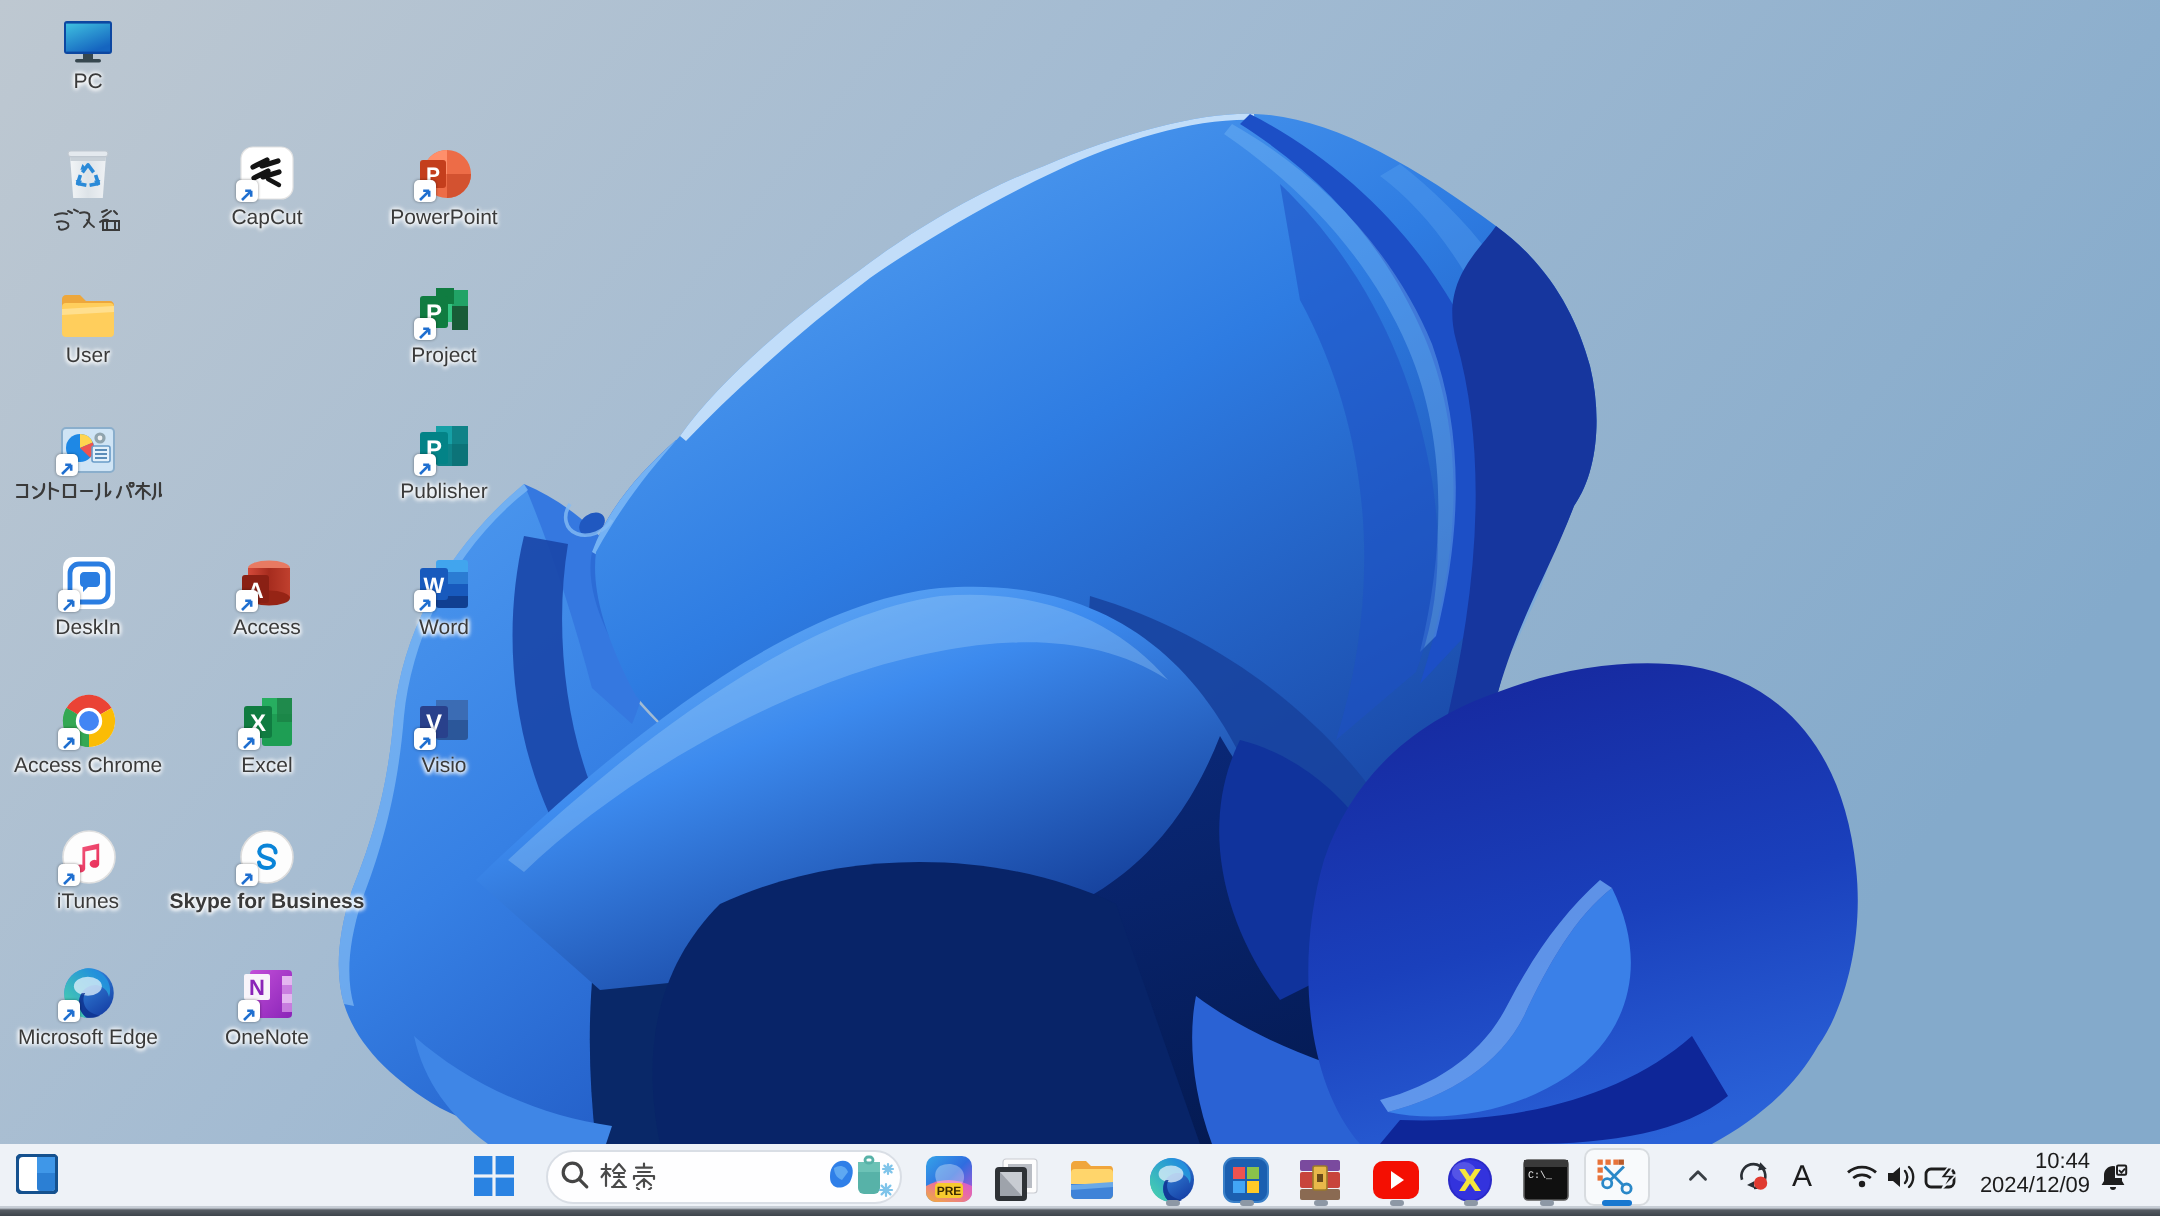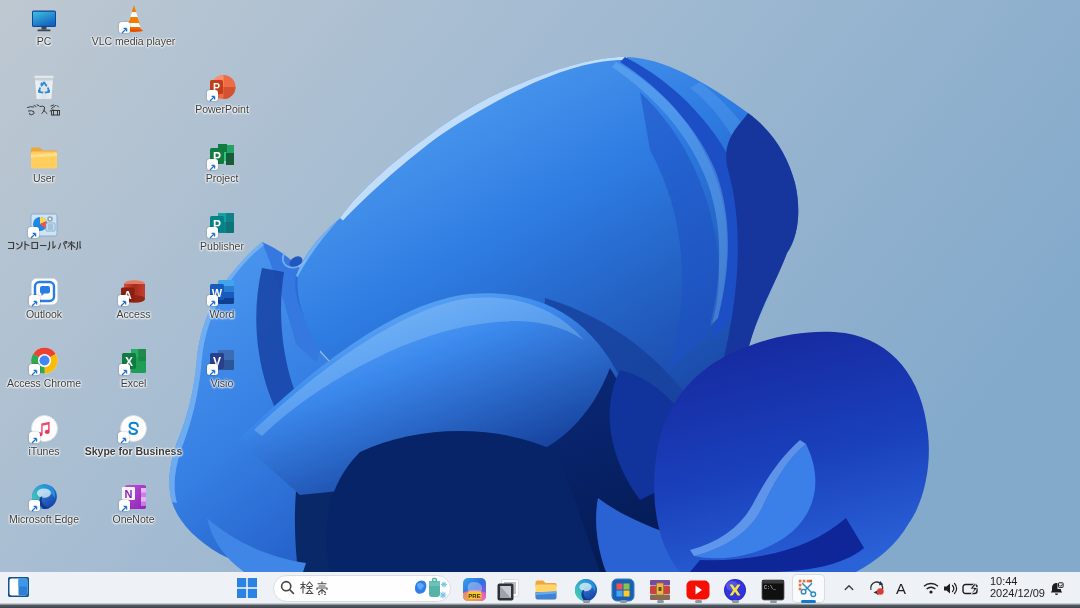--- a/index.html
+++ b/index.html
@@ -206,21 +206,21 @@
  <div class="ic">
         <svg width="27" height="27" viewBox="0 0 27 27">
           <rect x="0.5" y="0.5" width="26" height="26" rx="5" fill="#fff"></rect>
           <rect x="4" y="4" width="19" height="19" rx="4.5" fill="none" stroke="#2a7de1" stroke-width="2.4"></rect>
           <path d="M9,10 C9,8.9 9.9,8 11,8 L17,8 C18.1,8 19,8.9 19,10 L19,13.5 C19,14.6 18.1,15.5 17,15.5 L13,15.5 L10.5,18 L10.5,15.5 C9.7,15.4 9,14.6 9,13.5 Z" fill="#2a7de1"></path>
         </svg>
         <span class="arrow"><svg width="11" height="11">
             <path d="M3,8 L7.6,3.4 M7.6,3.4 L4.6,3.4 M7.6,3.4 L7.6,6.4" stroke="#1f6fd0" stroke-width="1.3" fill="none"></path>
           </svg></span>
       </div>
- <div class="lb">Outlook</div>
+ <div class="lb">DeskIn</div>
 </div>
 <div class="cell" style="left:-6px;top:343.5px;">
  <div class="ic">
         <svg width="27" height="27" viewBox="0 0 27 27">
           <circle cx="13.5" cy="13.5" r="13" fill="#fff"></circle>
           <path d="M13.5,13.5 L2.2,7 A13,13 0 0 1 24.8,7 Z" fill="#ea4335"></path>
           <path d="M13.5,13.5 L2.2,7 A13,13 0 0 0 13.5,26.5 Z" fill="#34a853"></path>
           <path d="M13.5,13.5 L24.8,7 A13,13 0 0 1 13.5,26.5 Z" fill="#fbbc05"></path>
           <path d="M2.2,7 A13,13 0 0 0 13.5,26.5 L13.5,21 A7.5,7.5 0 0 1 7,9.8 Z" fill="#34a853"></path>
           <circle cx="13.5" cy="13.5" r="6.6" fill="#fff"></circle>
@@ -267,35 +267,35 @@
           <path d="M11.5,1 C5.5,1.5 1,6.5 1,12.5 C1,18 5,22.5 11,23 C7.5,20.5 6.6,15.8 8.6,12.2 C10.6,8.8 14.6,7.6 17.6,9.2 C19.4,10.2 20.6,11.8 20.9,13.8 C22.4,9.5 20.4,4.2 15.4,2 C14.1,1.4 12.8,1 11.5,1 Z" fill="url(#egBb)"></path>
           <ellipse cx="11.5" cy="9" rx="6.2" ry="4.2" fill="#e4f2fb" opacity="0.75"></ellipse>
           <path d="M8.6,12.2 C6.6,15.8 7.5,20.5 11,23 C13.5,23.2 15.5,22.8 17,22 C13,21.5 10.5,19.5 9.8,16.8 C9.3,15 9.5,13.5 10.3,12 C9.7,12 9,12.1 8.6,12.2 Z" fill="#0e3490" opacity="0.85"></path>
         </svg>
         <span class="arrow"><svg width="11" height="11">
             <path d="M3,8 L7.6,3.4 M7.6,3.4 L4.6,3.4 M7.6,3.4 L7.6,6.4" stroke="#1f6fd0" stroke-width="1.3" fill="none"></path>
           </svg></span>
       </div>
  <div class="lb">Microsoft Edge</div>
 </div>
-<div class="cell" style="left:83.5px;top:2px;">
- <div class="ic">
-        <svg width="26" height="28" viewBox="0 0 26 28">
-          <path d="M13,1 L15.5,9 L10.5,9 Z" fill="#f57c00"></path>
-          <path d="M10.8,8 L15.2,8 L17.5,16 L8.5,16 Z" fill="#fafafa"></path>
-          <path d="M9.5,13 L16.5,13 L19,21 L7,21 Z" fill="#f57c00"></path>
-          <path d="M8,19 L18,19 L20,25 L6,25 Z" fill="#fafafa"></path>
-          <path d="M7,23 L19,23 L21,26.5 L5,26.5 Z" fill="#ef6c00"></path>
-          <ellipse cx="13" cy="26.5" rx="9" ry="1.4" fill="#e65100"></ellipse>
-        </svg>
-        <span class="arrow"><svg width="11" height="11">
-            <path d="M3,8 L7.6,3.4 M7.6,3.4 L4.6,3.4 M7.6,3.4 L7.6,6.4" stroke="#1f6fd0" stroke-width="1.3" fill="none"></path>
-          </svg></span>
-      </div>
- <div class="lb">VLC media player</div>
+<div class="cell" style="left:83.5px;top:70.3px;">
+ <div class="ic">
+        <svg width="27" height="27" viewBox="0 0 27 27">
+          <rect x="0.5" y="0.5" width="26" height="26" rx="6" fill="#fff" stroke="#e2e2e2" stroke-width="0.6"></rect>
+          <g stroke="#141414" fill="none" stroke-linejoin="round" stroke-linecap="round">
+            <path d="M6.5,10.5 L13.5,7 L11,10 L19,7.5" stroke-width="2.6"></path>
+            <path d="M7,16 L14,12.5 L11.5,15.5 L19.5,13" stroke-width="2.6"></path>
+            <path d="M14,16.5 L19.5,19.5" stroke-width="2.2"></path>
+          </g>
+        </svg>
+        <span class="arrow"><svg width="11" height="11">
+            <path d="M3,8 L7.6,3.4 M7.6,3.4 L4.6,3.4 M7.6,3.4 L7.6,6.4" stroke="#1f6fd0" stroke-width="1.3" fill="none"></path>
+          </svg></span>
+      </div>
+ <div class="lb">CapCut</div>
 </div>
 <div class="cell" style="left:83.5px;top:275.2px;text-align:right;">
  <div class="ic">
         <svg width="27" height="26" viewBox="0 0 27 26">
           <defs>
             <linearGradient id="acc" x1="0" y1="0" x2="1" y2="0">
               <stop offset="0" stop-color="#d44a3a"></stop>
               <stop offset="0.5" stop-color="#a62c1e"></stop>
               <stop offset="1" stop-color="#c0402e"></stop>
             </linearGradient>
@@ -608,21 +608,21 @@
  <circle cx="8" cy="10" r="1.6" fill="#1d1d1d"></circle>
 </svg>
 <svg class="ticon" style="left:943px;top:582px;width:15px;height:13px" viewBox="0 0 15 13">
  <path d="M1,4.5 L3.5,4.5 L7,1.5 L7,11.5 L3.5,8.5 L1,8.5 Z" fill="#1d1d1d"></path>
  <path d="M9.5,3.5 A4.5,4.5 0 0 1 9.5,9.5 M11.5,1.5 A7,7 0 0 1 11.5,11.5" fill="none" stroke="#1d1d1d" stroke-width="1.2" stroke-linecap="round"></path>
 </svg>
 <svg class="ticon" style="left:962px;top:582.5px;width:18px;height:12px" viewBox="0 0 18 12">
  <rect x="1" y="1.5" width="14" height="9" rx="2.5" fill="none" stroke="#1d1d1d" stroke-width="1.4"></rect>
  <path d="M12,0.8 L8,6 L12,6 L9,11.5 L16,4.5 L11.5,4.5 L14.5,0.8 Z" fill="#1d1d1d" stroke="#eef2f7" stroke-width="0.8"></path>
 </svg>
-<div class="tray" style="right:35px;top:575px;font-size:11px;line-height:12px;">10:44<br>2024/12/09</div>
+<div class="tray" style="right:35px;top:575px;text-align:right;font-size:11px;line-height:12px;">10:44<br>2024/12/09</div>
 <svg class="ticon" style="left:1049px;top:582px;width:15px;height:14px" viewBox="0 0 15 14">
  <path d="M7.5,1 C10,1 12,3 12,5.5 L12,8.5 L13.2,10.5 L1.8,10.5 L3,8.5 L3,5.5 C3,3 5,1 7.5,1 Z" fill="#1d1d1d"></path>
  <path d="M6,11.5 a1.5,1.5 0 0 0 3,0 Z" fill="#1d1d1d"></path>
  <rect x="8.5" y="1" width="6" height="6" fill="#eef2f7"></rect>
  <rect x="9.5" y="0.8" width="4.6" height="4.6" rx="0.6" fill="none" stroke="#1d1d1d" stroke-width="1"></rect>
  <path d="M10.5,3.1 l1.2,1.2 l1.8,-2" fill="none" stroke="#1d1d1d" stroke-width="0.9"></path>
 </svg>
 <div class="tbot"></div>
 </div>
 

